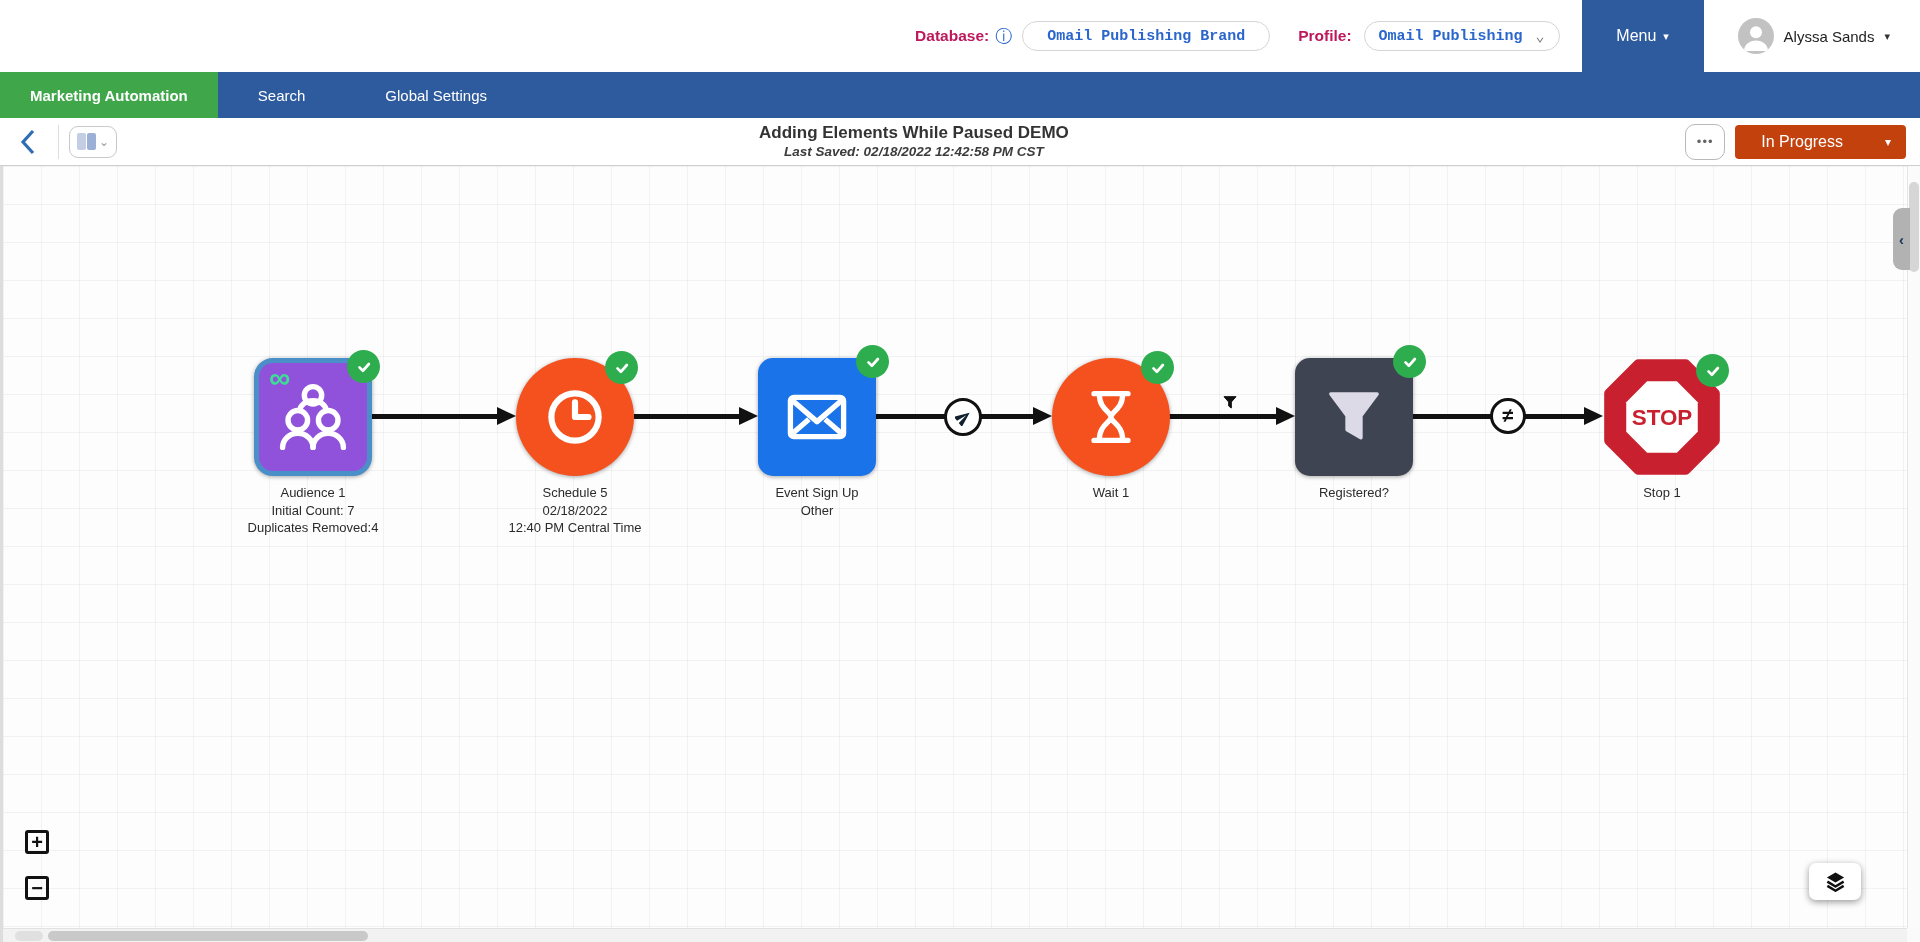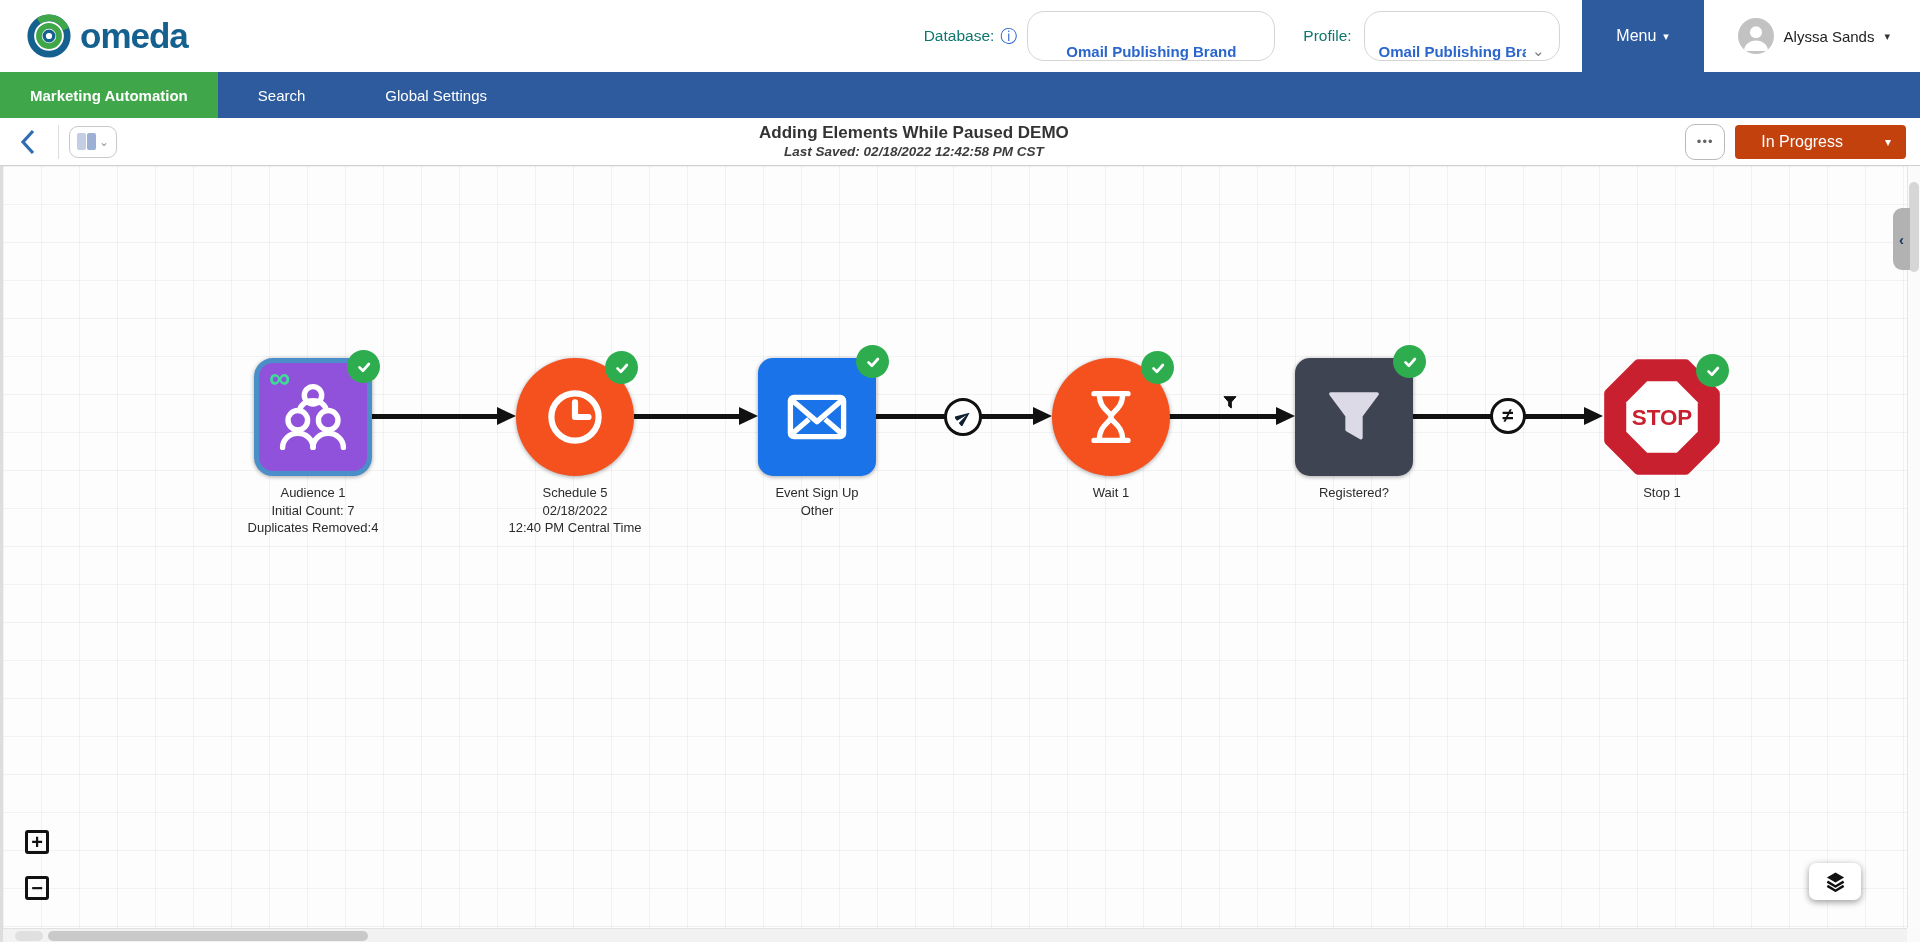--- a/index.html
+++ b/index.html
@@ -4,25 +4,25 @@
 <style>
   * { box-sizing: border-box; margin: 0; padding: 0; }
   html,body { width:1920px; height:942px; overflow:hidden;
     font-family:"Liberation Sans", sans-serif; background:#fff; }
 
   
   .header { height:72px; background:#fff; display:flex; align-items:center; position:relative; }
   .logo { display:flex; align-items:center; gap:8px; margin-left:26px; cursor:pointer; }
   .logo-word { font-size:35px; font-weight:700; color:#14608F; letter-spacing:-1px; }
   .header-right { margin-left:auto; display:flex; align-items:center; height:100%; }
-  .hdr-label { font-weight:400; font-size:15.5px; color:#0f766e; }
+  .hdr-label { font-weight:700; font-size:15.5px; color:#be185d; }
   .info-icon { color:#2A66CC; font-size:17px; margin:0 10px 0 6px; }
-  .pill { height:50px; border:1px solid #d5d5d5; border-radius:17px; background:#fff;
-    display:flex; align-items:flex-end; justify-content:center; padding:0 14px;
-    font-weight:700; font-size:15px; color:#2A66CC; cursor:pointer; }
+  .pill { height:30px; border:1px solid #d5d5d5; border-radius:17px; background:#fff;
+    display:flex; align-items:center; justify-content:center; padding:0 14px;
+    font-weight:700; font-size:15px; color:#2A66CC; cursor:pointer;font-family:Liberation Mono, monospace; }
   .pill-db { width:248px; margin-right:28px; }
   .pill-profile { width:196px; margin-left:12px; margin-right:22px; justify-content:space-between; }
   .pill-profile .pill-text { overflow:hidden; white-space:nowrap; max-width:152px; }
   .pill-caret { color:#7a7a7a; font-size:15px; font-weight:400; margin-left:6px; }
   .menu-block { width:122px; height:72px; background:#2E5B9D; color:#fff;
     display:flex; align-items:center; justify-content:center; gap:7px;
     font-size:16px; cursor:pointer; }
   .user { display:flex; align-items:center; gap:10px; margin:0 30px 0 34px; cursor:pointer; }
   .avatar { width:36px; height:36px; border-radius:50%; background:#C2C2C2; overflow:hidden; }
   .user-name { font-size:15px; color:#222; }
@@ -122,29 +122,20 @@
   .hscroll-cap { position:absolute; left:12px; top:2px; width:28px; height:10px;
     background:#e0e0e0; border-radius:5px; }
   .hscroll-thumb { position:absolute; left:45px; top:2px; width:320px; height:10px;
     background:#c9c9c9; border-radius:5px; cursor:pointer; }
   .scroll-corner { position:absolute; right:0; bottom:0; width:13px; height:14px; background:#fafafa; }
 </style>
 </head>
 <body>
 
 <div class="header">
-  <div class="logo">
-    <svg width="46" height="46" viewBox="0 0 48 48">
-      <circle cx="24" cy="24" r="19" fill="none" stroke="#14608F" stroke-width="7"></circle>
-      <circle cx="24" cy="24" r="19" fill="none" stroke="#3FA64A" stroke-width="7" stroke-dasharray="34 86" transform="rotate(-125 24 24)"></circle>
-      <circle cx="24" cy="24" r="10.5" fill="none" stroke="#3FA64A" stroke-width="6"></circle>
-      <circle cx="24" cy="24" r="5" fill="none" stroke="#14608F" stroke-width="3.5"></circle>
-    </svg>
-    <span class="logo-word">omeda</span>
-  </div>
 
   <div class="header-right">
     <span class="hdr-label">Database:</span>
     <span class="info-icon">ⓘ</span>
     <div class="pill pill-db">
       <span class="pill-text">Omail Publishing Brand</span>
     </div>
     <span class="hdr-label">Profile:</span>
     <div class="pill pill-profile">
       <span class="pill-text">Omail Publishing Bran</span>

